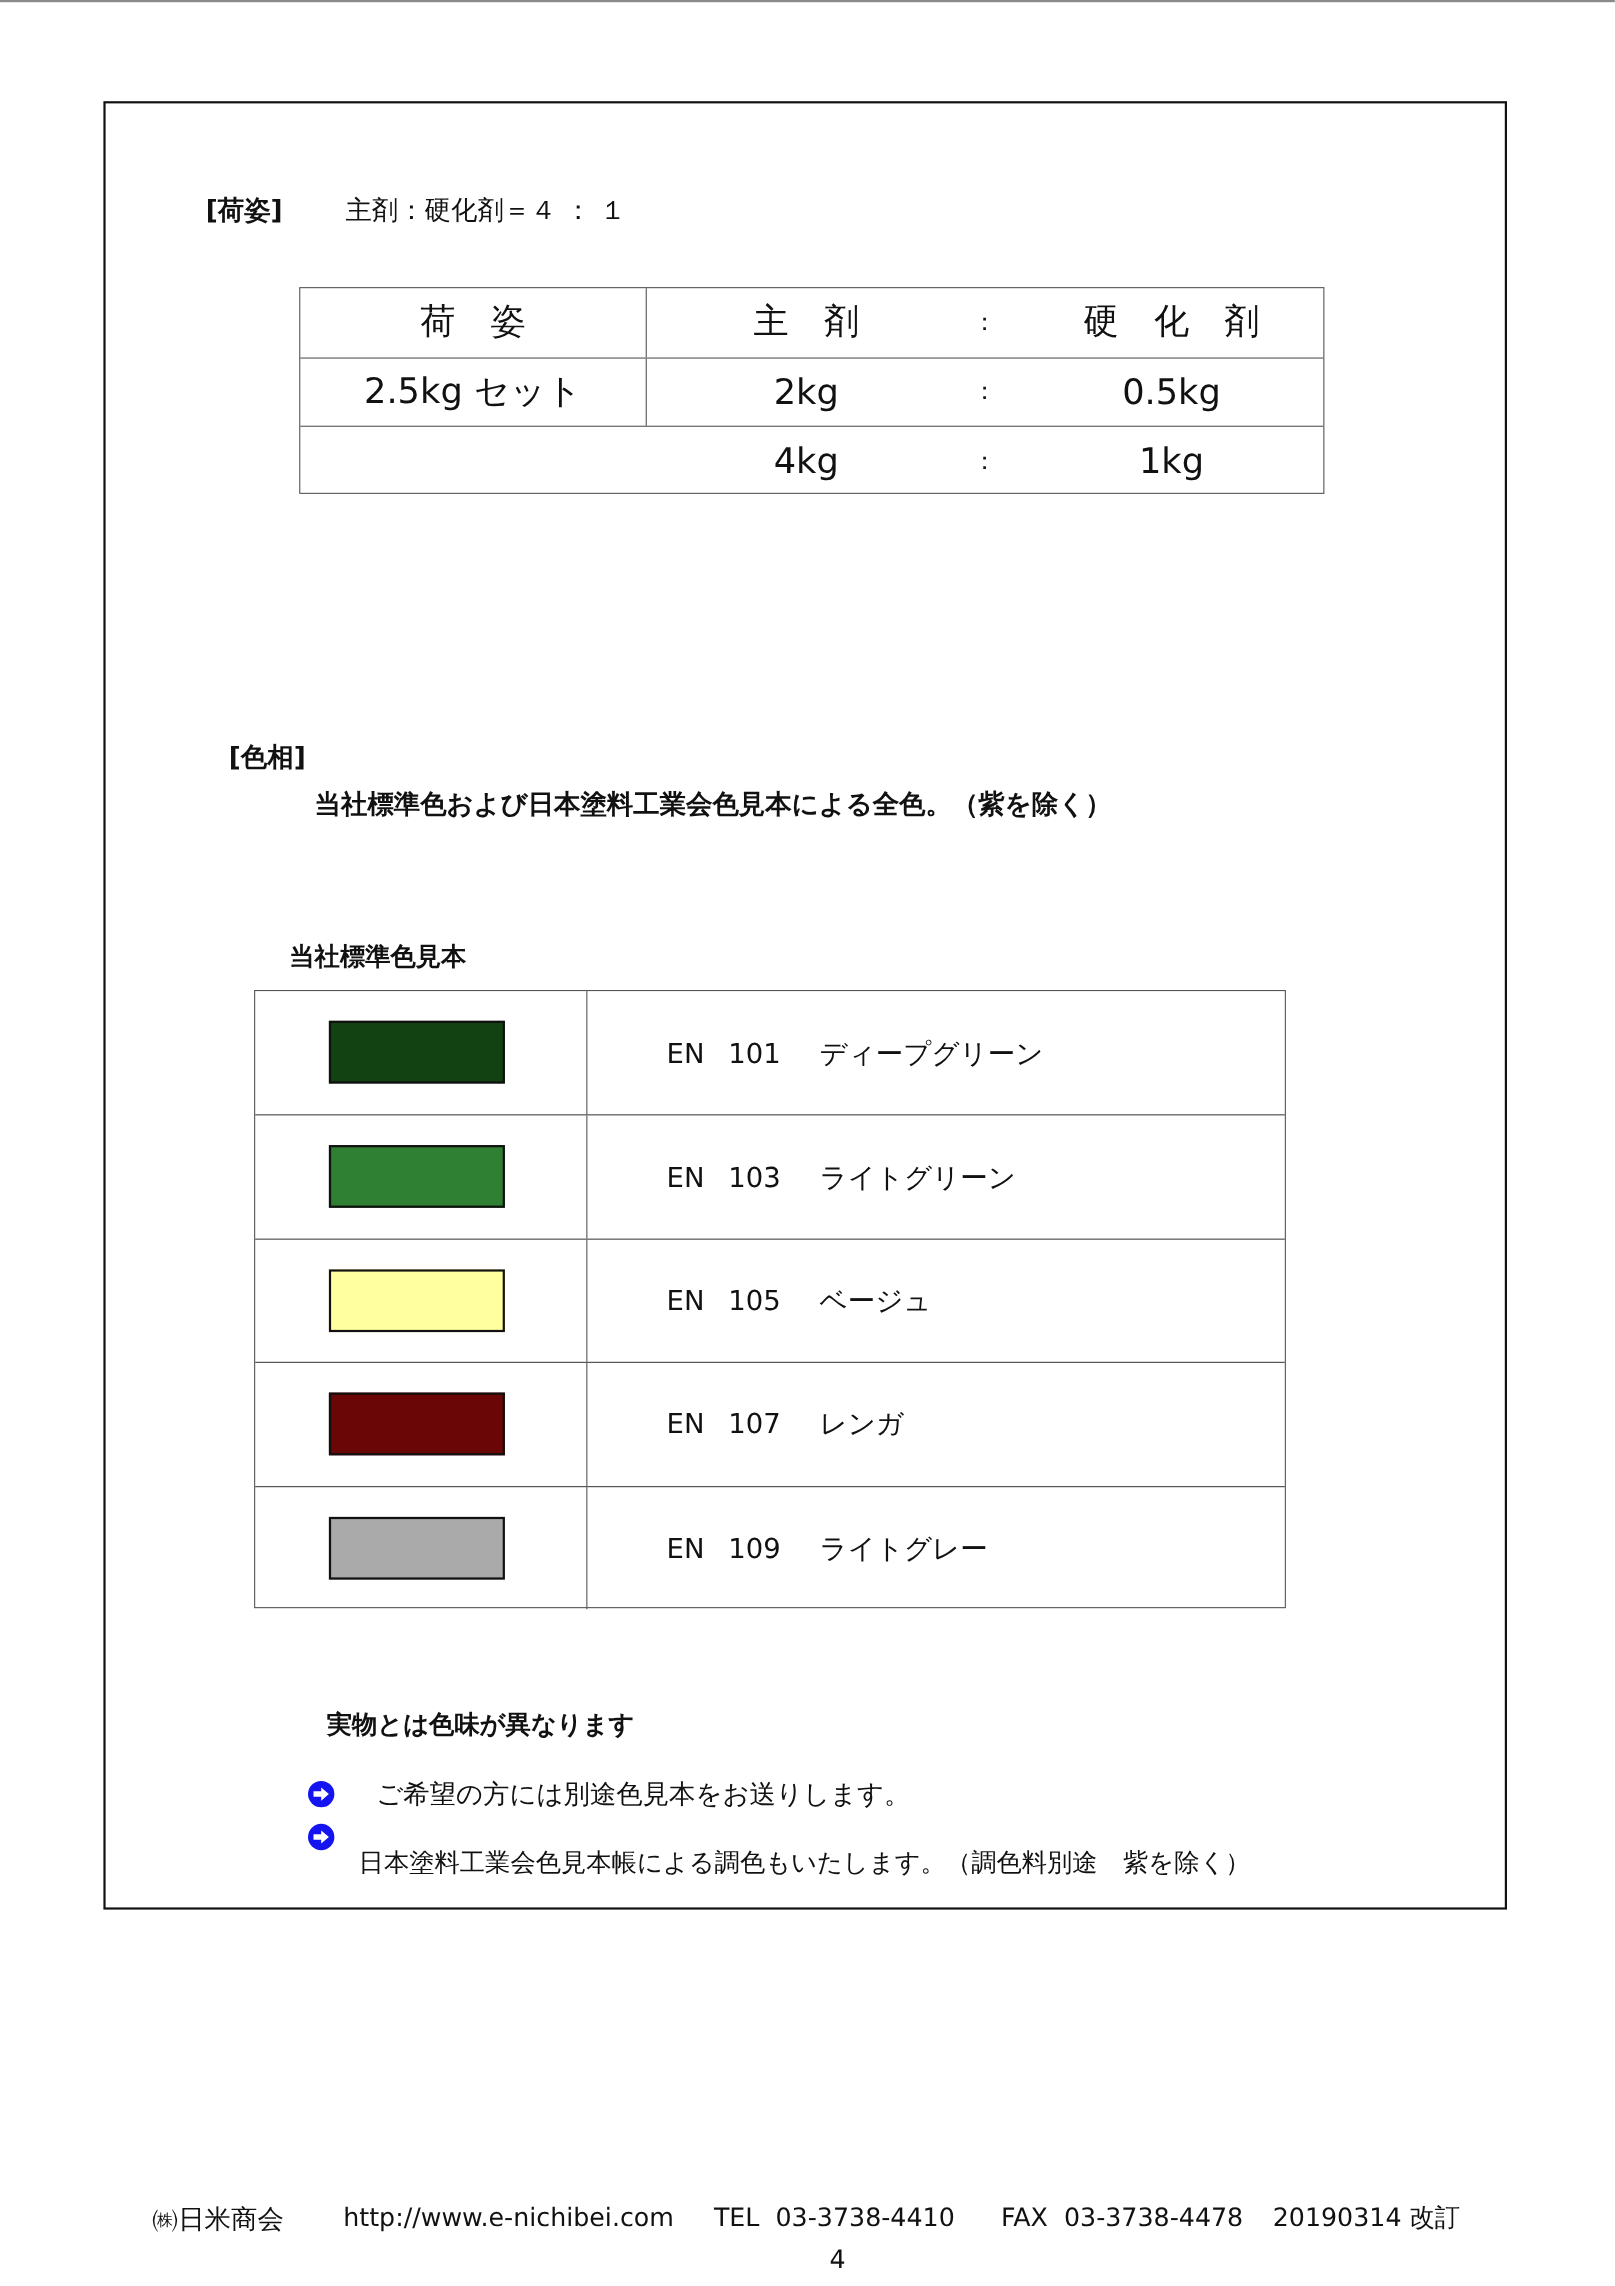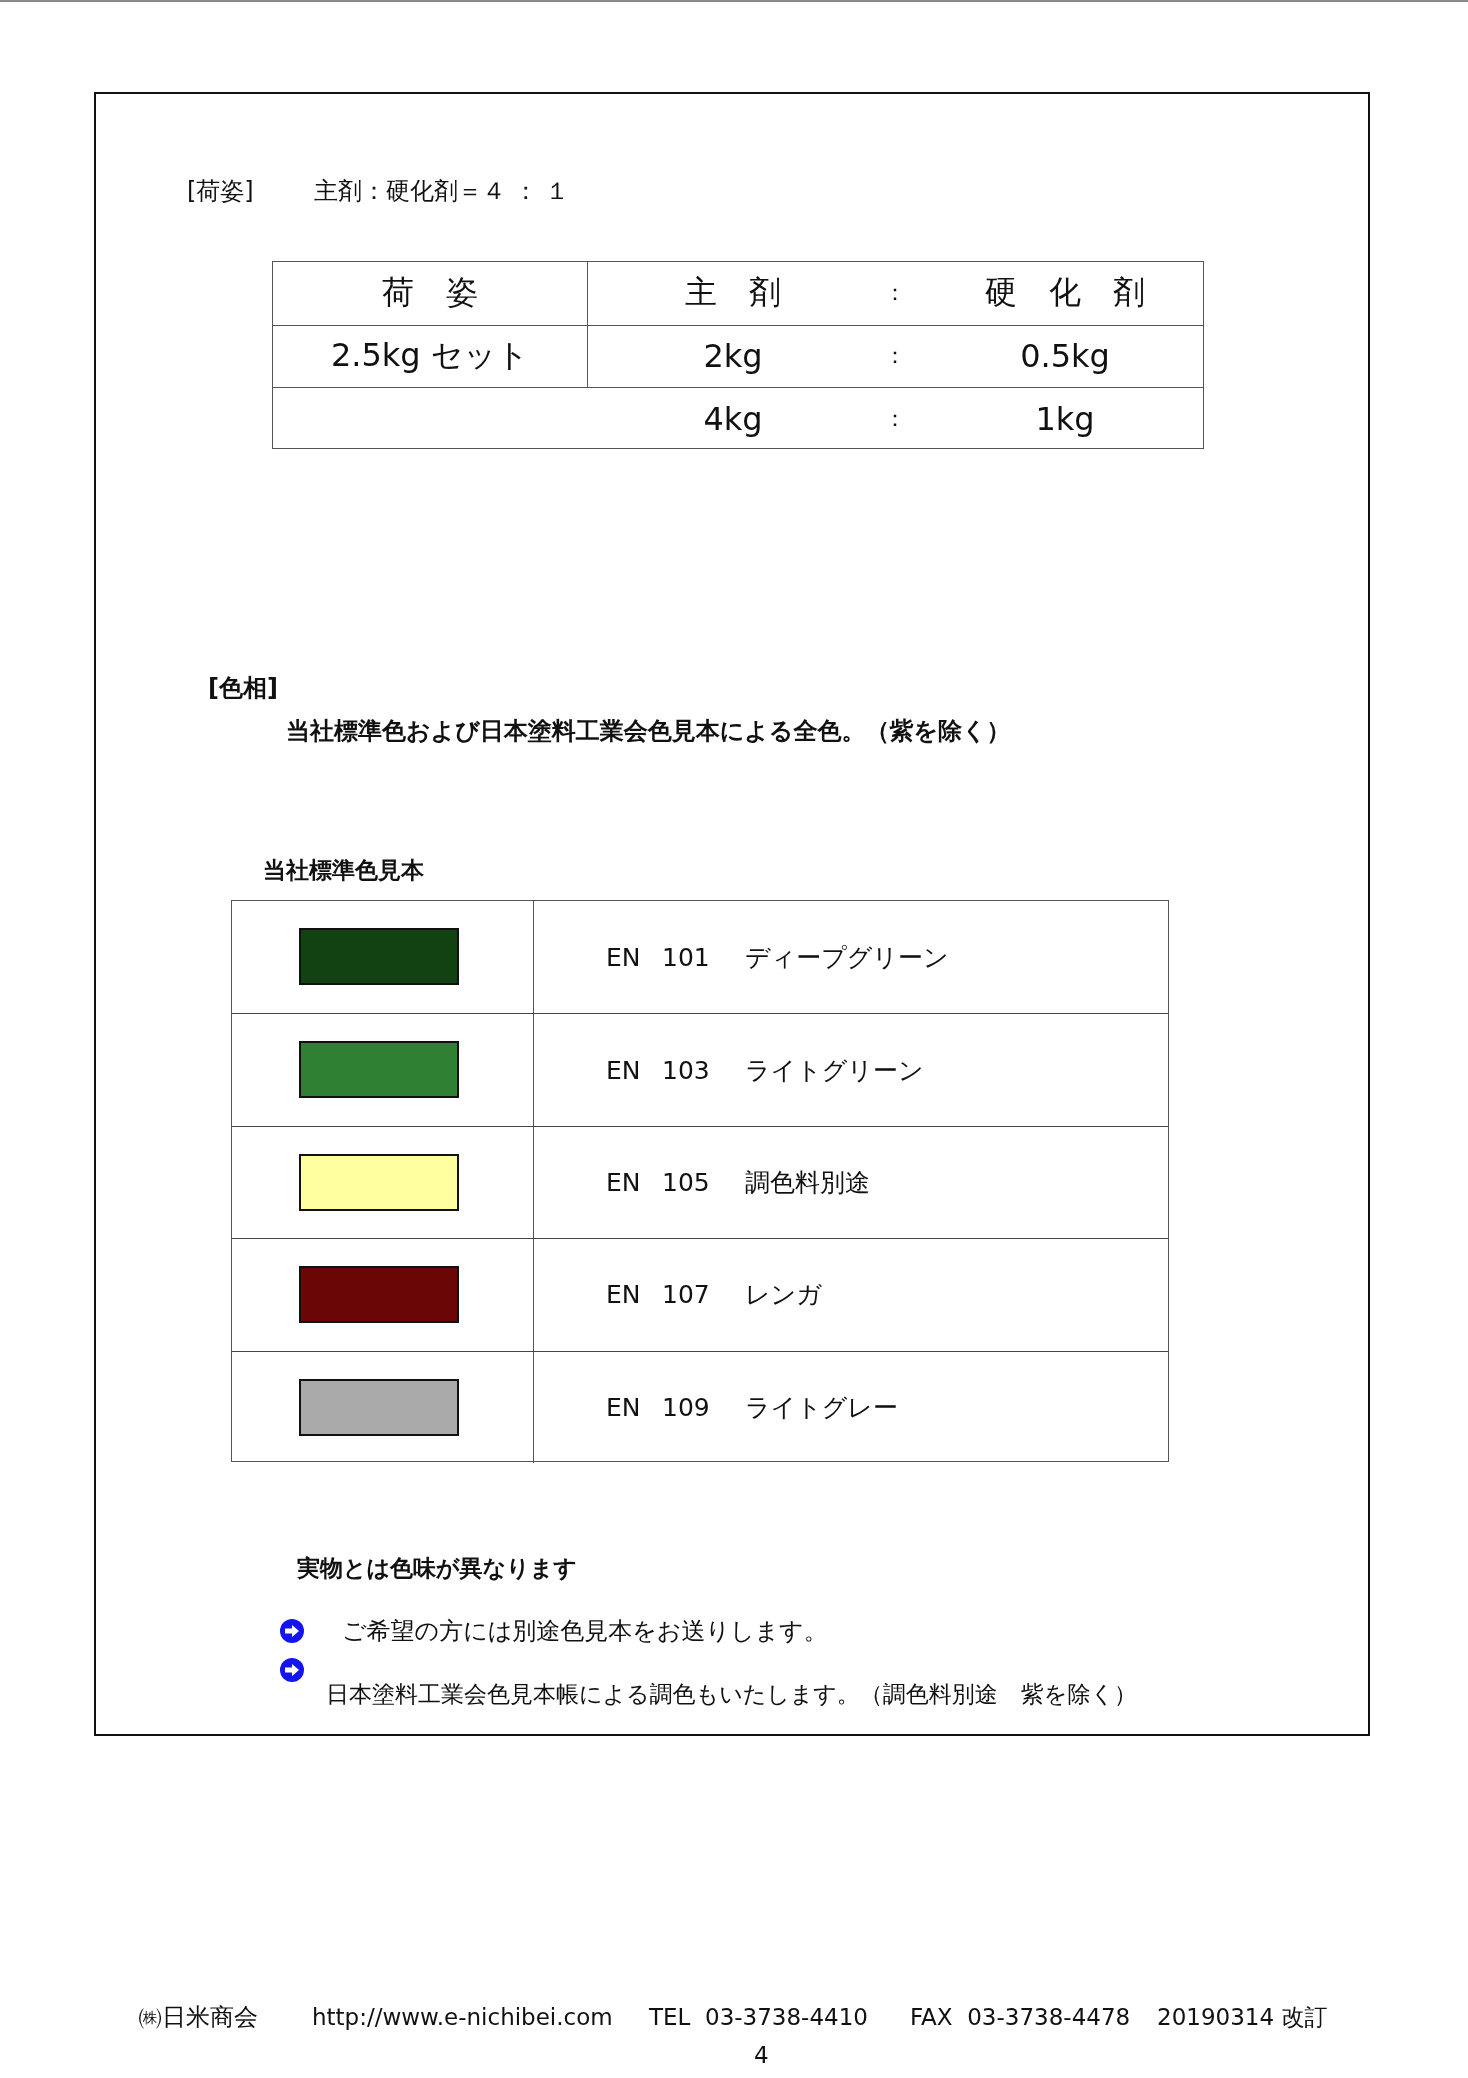--- a/index.html
+++ b/index.html
@@ -49,21 +49,21 @@
     position: absolute; width: 24px; height: 24px; border-radius: 50%; background: #1414f0;
   }
   .arrow svg { position: absolute; left: 0; top: 0; }
 </style>
 </head>
 <body>
 
 <div class="topline"></div>
 <div class="frame"></div>
 
-<div class="abs t24" style="left:187px; top:176px;">[荷姿]</div>
+<div class="abs t24" style="left:187px; top:176px;font-weight:bold;">[荷姿]</div>
 <div class="abs t24" style="left:314px; top:176px;">主剤：硬化剤＝４ ： １</div>
 
 <div class="pack">
   <div class="row first" style="top:0;">
     <div class="c1">
         <div class="cell">荷　姿</div>
       </div>
     <div class="cell c2">主　剤</div>
     <div class="cell c3">：</div>
     <div class="cell c4">硬　化　剤</div>
@@ -108,21 +108,21 @@
       <span>ライトグリーン</span>
     </div>
   </div>
   <div class="crow" style="top:224.8px;">
     <div class="sw-cell">
         <div class="swatch" style="background: rgb(255, 255, 160);"></div>
       </div>
     <div class="label">
       <span class="en">EN</span>
       <span class="num">105</span>
-      <span>調色料別途</span>
+      <span>ベージュ</span>
     </div>
   </div>
   <div class="crow" style="top:337.2px;">
     <div class="sw-cell">
         <div class="swatch" style="background: rgb(107, 6, 6);"></div>
       </div>
     <div class="label">
       <span class="en">EN</span>
       <span class="num">107</span>
       <span>レンガ</span>

